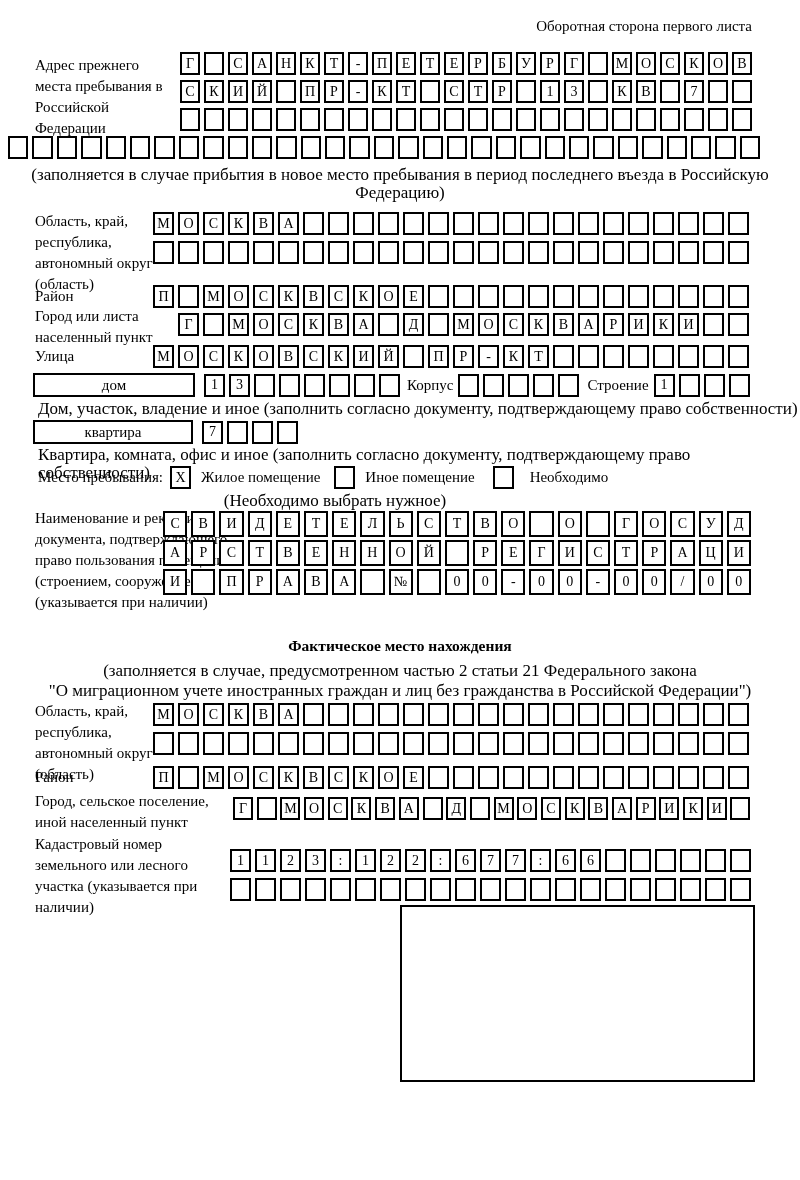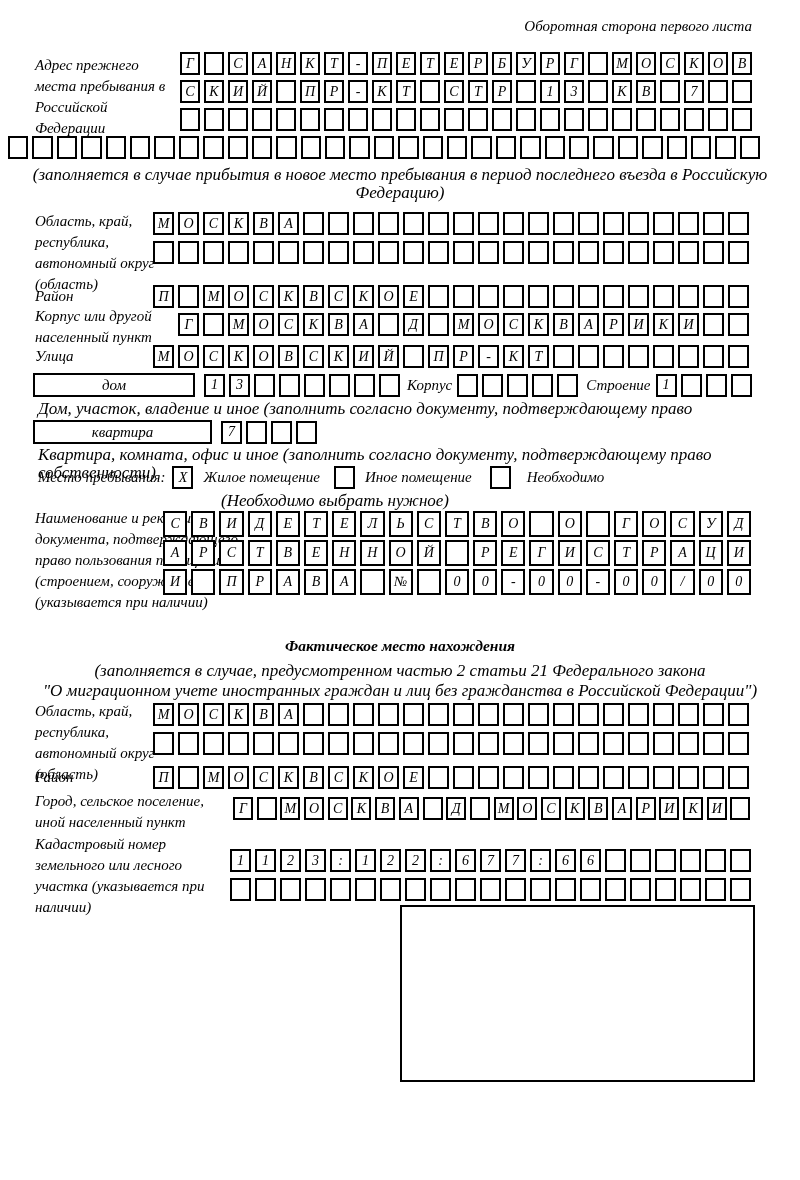--- a/index.html
+++ b/index.html
@@ -1,17 +1,17 @@
 <!DOCTYPE html>
 <html><head>
 <meta charset="utf-8">
 <style>
   html,body{margin:0;padding:0;background:#fff;}
   .page{position:relative;width:800px;height:1180px;background:#ffffff;overflow:hidden;
-        font-family:"Liberation Serif",serif;color:#000;font-style:italic;}
+        font-family:"Liberation Serif",serif;color:#000;}
   .abs{position:absolute;}
   .lbl{font-size:15px;line-height:21px;}
   .note{font-size:17px;line-height:18px;}
   .title{font-size:15.5px;font-weight:bold;text-align:center;width:800px;}
   .cellrow{display:flex;gap:4px;--w:21px;}
   .cell{box-sizing:border-box;flex:none;width:var(--w);height:23px;border:2px solid #000;
         display:flex;align-items:center;justify-content:center;font-size:14px;
         font-family:"Liberation Serif",serif;background:#fff;}
   .g-top{--w:20px;}
   .g-full{--w:20.4px;}
@@ -224,21 +224,21 @@
       <span class="cell"></span>
       <span class="cell"></span>
       <span class="cell"></span>
       <span class="cell"></span>
       <span class="cell"></span>
       <span class="cell"></span>
       <span class="cell"></span>
       <span class="cell"></span>
     </div>
 
-  <div class="abs lbl" style="left:35px;top:306px;width:145px">Корпус или другой населенный пункт</div>
+  <div class="abs lbl" style="left:35px;top:306px;width:145px">Город или листа населенный пункт</div>
   <div class="abs cellrow g-main" style="left:178px;top:313px">
       <span class="cell">Г</span>
       <span class="cell"></span>
       <span class="cell">М</span>
       <span class="cell">О</span>
       <span class="cell">С</span>
       <span class="cell">К</span>
       <span class="cell">В</span>
       <span class="cell">А</span>
       <span class="cell"></span>
@@ -310,21 +310,21 @@
     <div class="cellrow g-main" style="margin-left:5px">
         <span class="cell">1</span>
         <span class="cell"></span>
         <span class="cell"></span>
         <span class="cell"></span>
       </div>
   </div>
   <div class="abs note" style="left:38px;top:400px">Дом, участок, владение и иное (заполнить согласно документу, подтверждающему право собственности)</div>
 
   <div class="abs inline" style="left:33px;top:420px">
-    <div class="wbox" style="width:179px">квартира</div>
+    <div class="wbox" style="width:160px">квартира</div>
     <div class="cellrow g-main" style="margin-left:9px">
         <span class="cell">7</span>
         <span class="cell"></span>
         <span class="cell"></span>
         <span class="cell"></span>
       </div>
   </div>
   <div class="abs note" style="left:38px;top:446px">Квартира, комната, офис и иное (заполнить согласно документу, подтверждающему право собственности)</div>
 
   <div class="abs inline" style="left:38px;top:466px">

